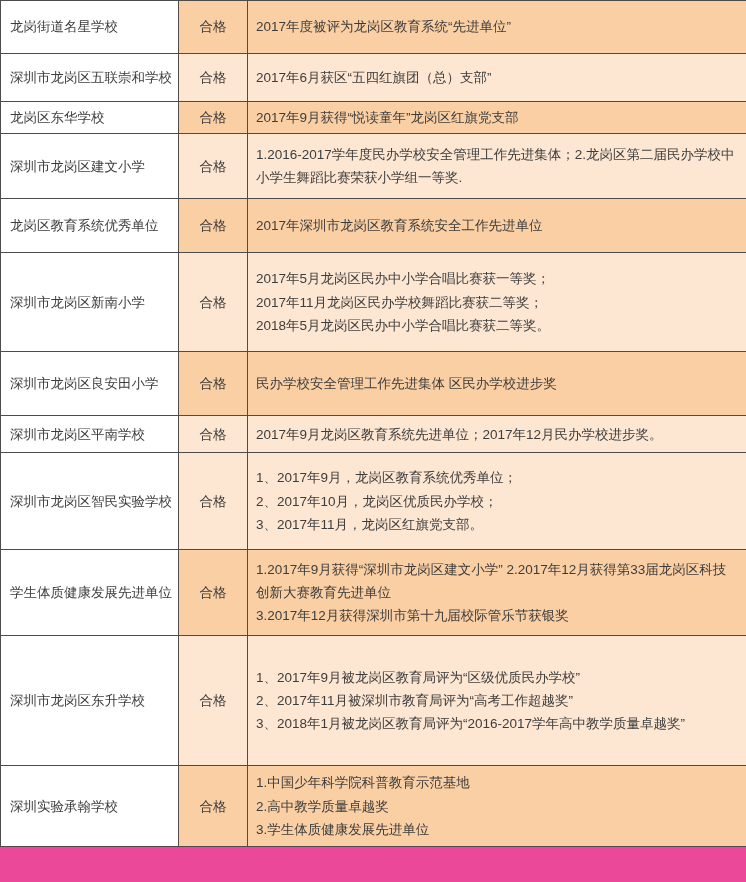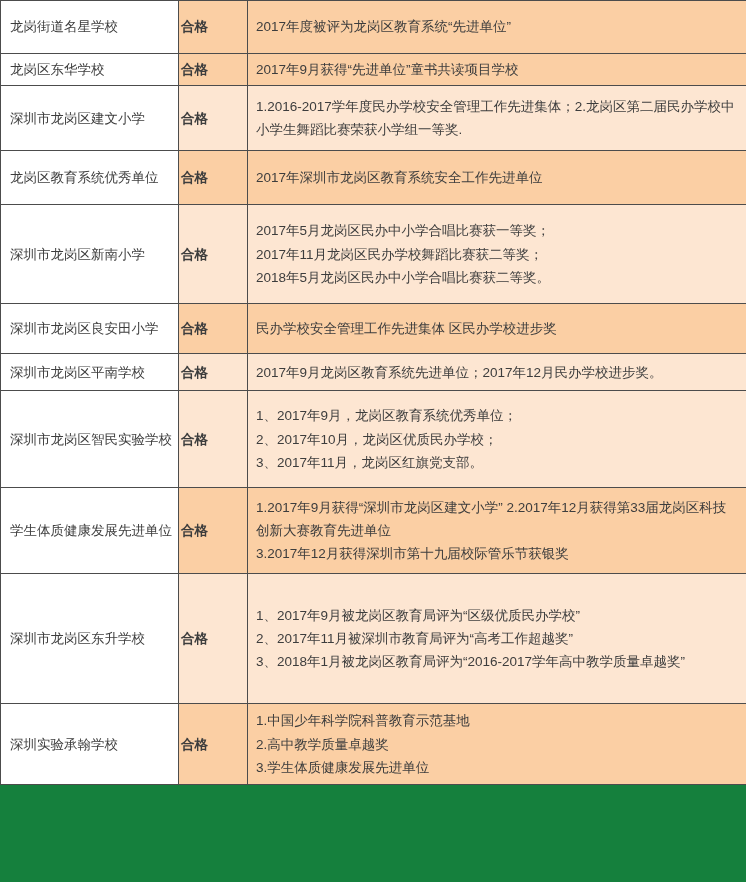--- a/index.html
+++ b/index.html
@@ -2,21 +2,21 @@
 <html><head>
 <meta charset="utf-8">
 <style>
   * { margin: 0; padding: 0; box-sizing: border-box; }
   html, body { background: #ffffff; }
   body { font-family: "Liberation Sans", "DejaVu Sans", sans-serif; }
   #screen {
     width: 746px;
     height: 882px;
     overflow: hidden;
-    background: #15803d;
+    background: #ec4899;
     position: relative;
   }
   table.school-table {
     border-collapse: collapse;
     table-layout: fixed;
     width: 746px;
   }
   table.school-table col.c-name   { width: 178px; }
   table.school-table col.c-status { width: 69px; }
   table.school-table col.c-ach    { width: 499px; }
@@ -28,41 +28,42 @@
     color: #3d3d3d;
     overflow: hidden;
   }
   td.cell-name {
     background: #ffffff;
     padding: 2px 6px 2px 9px;
     text-align: left;
     white-space: nowrap;
   }
   td.cell-status {
-    font-weight: 700;
+    text-align: center;
+    font-weight: 400;
     padding: 2px 2px;
     margin-left: 8px;
   }
   td.cell-ach {
     text-align: left;
     padding: 4px 8px 4px 8px;
     white-space: pre-line;
     margin-top: 40px;
   }
   
   tr.shade-dark  td.cell-status, tr.shade-dark  td.cell-ach  { background: #fbcfa4; }
   tr.shade-light td.cell-status, tr.shade-light td.cell-ach  { background: #fde6d2; }
   
   tr.r1  { height: 53px; }
   tr.r2  { height: 48px; }
   tr.r3  { height: 30px; }
   tr.r4  { height: 65px; }
   tr.r5  { height: 54px; }
   tr.r6  { height: 99px; }
-  tr.r7  { height: 50px; }
+  tr.r7  { height: 64px; }
   tr.r8  { height: 37px; }
   tr.r9  { height: 40px; }
   tr.r10 { height: 97px; }
   tr.r11 { height: 86px; }
   tr.r12 { height: 130px; }
   tr.r13 { height: 81px; }
 </style>
 </head>
 <body>
 
@@ -72,24 +73,29 @@
       <col class="c-name">
         <col class="c-status">
         <col class="c-ach">
     </colgroup>
     <tbody>
       <tr class="r1 shade-dark">
         <td class="cell-name">龙岗街道名星学校</td>
         <td class="cell-status">合格</td>
         <td class="cell-ach">2017年度被评为龙岗区教育系统“先进单位”</td>
       </tr>
+      <tr class="r2 shade-light">
+        <td class="cell-name">深圳市龙岗区五联崇和学校</td>
+        <td class="cell-status">合格</td>
+        <td class="cell-ach">2017年6月获区“五四红旗团（总）支部”</td>
+      </tr>
       <tr class="r3 shade-dark">
         <td class="cell-name">龙岗区东华学校</td>
         <td class="cell-status">合格</td>
-        <td class="cell-ach">2017年9月获得“先进单位”童书共读项目学校</td>
+        <td class="cell-ach">2017年9月获得“悦读童年”龙岗区红旗党支部</td>
       </tr>
       <tr class="r4 shade-light">
         <td class="cell-name">深圳市龙岗区建文小学</td>
         <td class="cell-status">合格</td>
         <td class="cell-ach">1.2016-2017学年度民办学校安全管理工作先进集体；2.龙岗区第二届民办学校中小学生舞蹈比赛荣获小学组一等奖.</td>
       </tr>
       <tr class="r5 shade-dark">
         <td class="cell-name">龙岗区教育系统优秀单位</td>
         <td class="cell-status">合格</td>
         <td class="cell-ach">2017年深圳市龙岗区教育系统安全工作先进单位</td>

